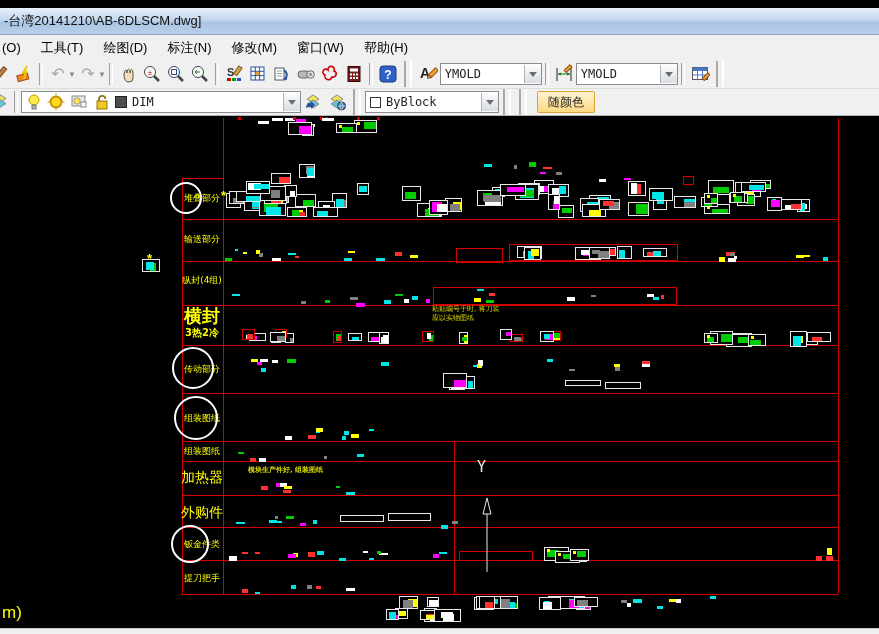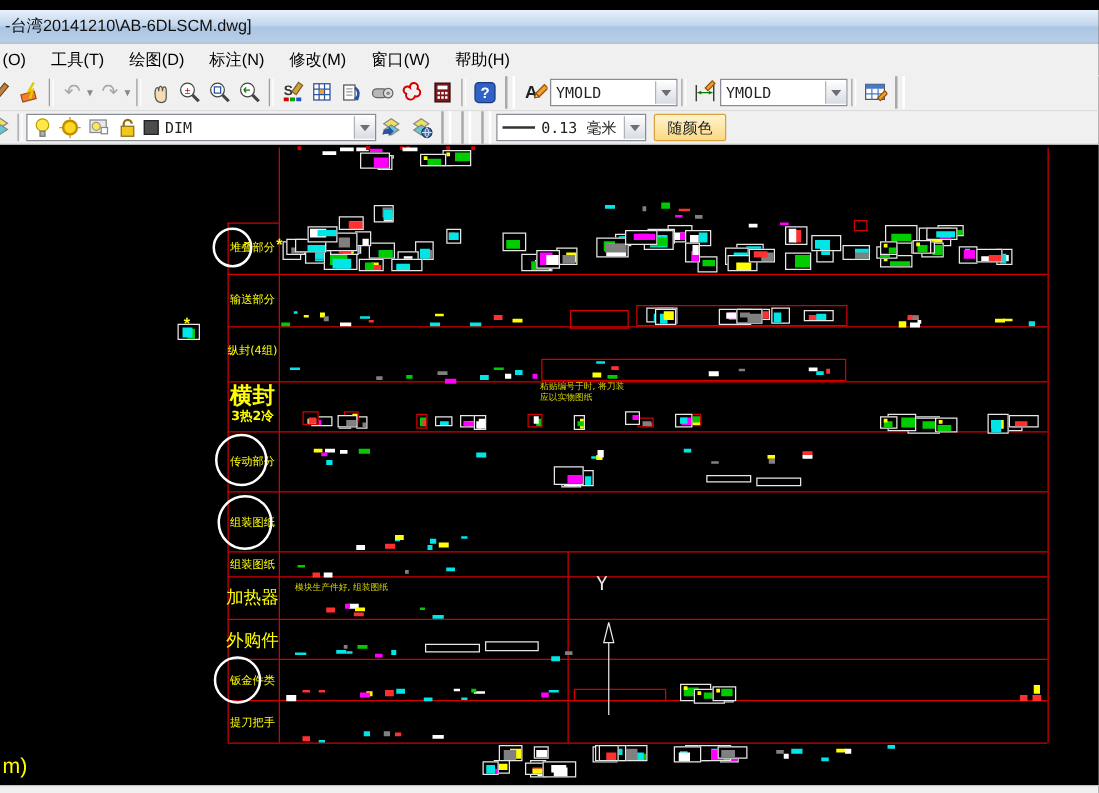--- a/index.html
+++ b/index.html
@@ -287,29 +287,29 @@
       </span>
     <span class="tbtn">
       <svg width="20" height="20">
           <path d="M10 3 L16 7 L10 11 L4 7 Z" fill="#f0e060" stroke="#888"></path>
           <path d="M10 8 L16 12 L10 16 L4 12 Z" fill="#60c8d8" stroke="#888"></path>
           <circle cx="14.5" cy="14" r="4" fill="#4a78c8" stroke="#234"></circle>
           <path d="M10.5 14 h8 M14.5 10 a6 6 0 0 1 0 8 M14.5 10 a6 6 0 0 0 0 8" fill="none" stroke="#cde" stroke-width=".8"></path>
         </svg>
       </span>
     <span class="bigsep"></span>
+    <div class="combo" style="width:132px">
+      <span class="cval">
+        <span class="wswatch"></span>
+        <span>ByBlock</span>
+      </span>
+      <span class="carr"></span>
+    </div>
     <span class="bigsep"></span>
     <span class="bigsep"></span>
-    <div class="combo" style="width:118px">
-      <span class="cval">
-        <span class="lwline"></span>
-        <span>0.13 毫米</span>
-      </span>
-      <span class="carr"></span>
-    </div>
     <button id="bycolor">随颜色</button>
   </div>
 
   <div id="canvas">
     <div id="cmdtext">m)</div>
   <div class="rline" style="left: 223px; top: 2px; width: 1px; height: 476px;"></div>
       <div class="rline" style="left: 182px; top: 62px; width: 1px; height: 416px;"></div>
       <div class="rline" style="left: 838px; top: 2px; width: 1px; height: 476px;"></div>
       <div class="rline" style="left: 454px; top: 325px; width: 1px; height: 153px;"></div>
       <div class="rline" style="left: 182px; top: 62px; width: 41px; height: 1px;"></div>
@@ -342,21 +342,21 @@
       <div class="rowlabel" style="font-size: 9px; left: 202px; top: 422px;">钣金件类</div>
       <div class="rowlabel" style="font-size: 9px; left: 202px; top: 456px;">提刀把手</div>
       <div class="wcircle" style="left: 170px; top: 66px; width: 32px; height: 32px;"></div>
       <div class="wcircle" style="left: 172px; top: 231px; width: 42px; height: 42px;"></div>
       <div class="wcircle" style="left: 174px; top: 280px; width: 44px; height: 44px;"></div>
       <div class="wcircle" style="left: 171px; top: 409px; width: 38px; height: 38px;"></div>
       <div class="ystar" style="left: 221px; top: 72px;">*</div>
       <div class="ystar" style="left: 147px; top: 135px;">*</div>
       <div class="ann" style="left: 432px; top: 189px;">粘贴编号于时, 将刀装
 应以实物图纸</div>
-      <div class="ann" style="left: 236px; top: 350px;">模块生产件好, 组装图纸</div>
+      <div class="ann" style="left: 248px; top: 350px; font-weight: bold;">模块生产件好, 组装图纸</div>
       <div class="ytext" style="left: 477px; top: 342px;">Y</div>
       <svg width="16" height="95" style="position: absolute; left: 479px; top: 362px;">
         <path d="M8 20 L4 36 L12 36 Z" fill="none" stroke="#e8e8e8"></path>
         <line x1="8" y1="36" x2="8" y2="94" stroke="#e8e8e8"></line>
       </svg>
       <div class="pin" style="background: rgb(212, 0, 0); left: 377.284px; top: 1px; width: 3px; height: 3px;"></div>
       <div class="pin" style="position: absolute; background: rgb(255, 255, 255); left: 284.955px; top: 2.27454px; width: 9.84253px; height: 3px;"></div>
       <div class="pin" style="background: rgb(212, 0, 0); left: 238.453px; top: 1px; width: 3px; height: 3px;"></div>
       <div class="pin" style="position: absolute; background: rgb(255, 0, 255); left: 292.789px; top: 8.29479px; width: 9.9695px; height: 3px;"></div>
       <div class="pin" style="background: rgb(212, 0, 0); left: 357.479px; top: 1px; width: 3px; height: 3px;"></div>

